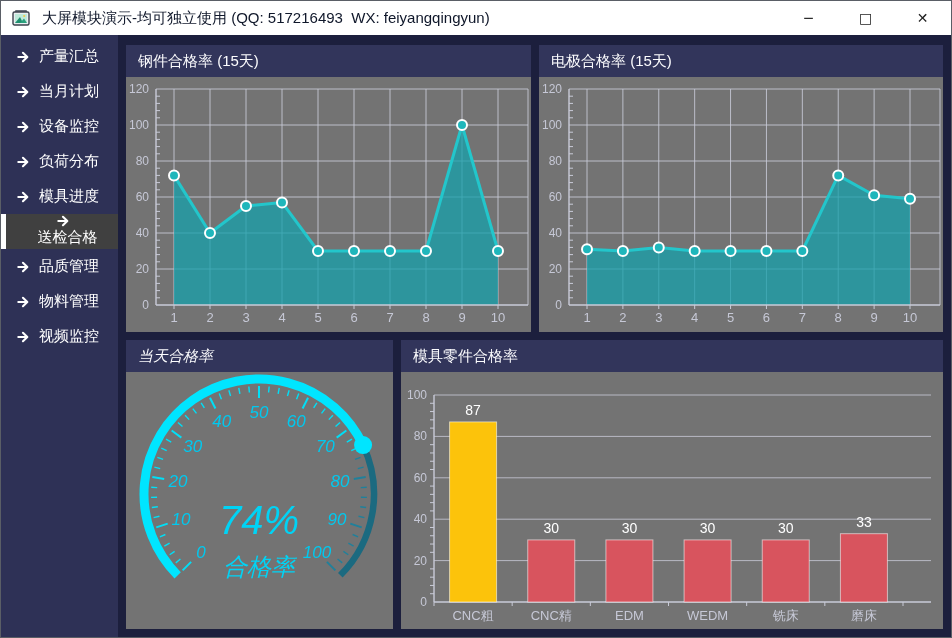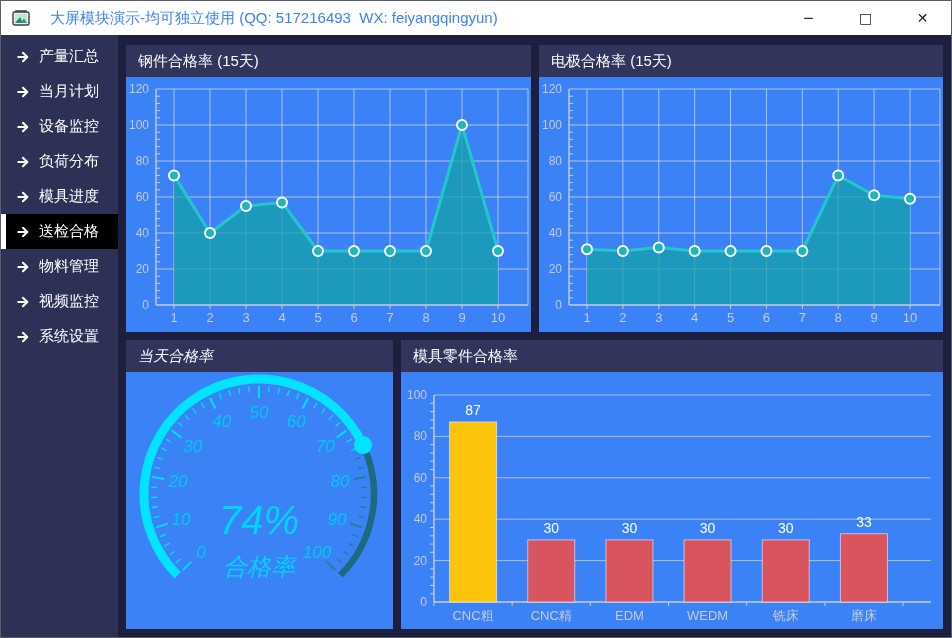--- a/index.html
+++ b/index.html
@@ -4,39 +4,39 @@
 <style>
   * { margin:0; padding:0; box-sizing:border-box; }
   html,body { width:952px; height:638px; background:#101224; }
   body { font-family:"Liberation Sans", sans-serif; }
   .window { width:952px; height:638px; display:flex; flex-direction:column;
             background:#1c1f3d; border:1px solid #5a5e66; }
   
   .titlebar { height:34px; flex:0 0 34px; background:#ffffff; display:flex;
               align-items:center; padding-left:11px; }
   .app-icon { width:18px; height:18px; flex:0 0 18px; }
-  .titlebar .title { font-size:15px; color:#3b82f6; margin-left:20px; white-space:pre; }
+  .titlebar .title { font-size:15px; color:#0f172a; margin-left:12px; white-space:pre; }
   .controls { margin-left:auto; display:flex; height:34px; }
   .ctrl { width:57px; height:34px; border:none; background:transparent; font-size:14px;
           color:#222; display:flex; align-items:center; justify-content:center; cursor:pointer;
           font-family:"DejaVu Sans", sans-serif; }
   
   .main { flex:1; display:flex; overflow:hidden; background:#1c1f3d; }
   .sidebar { width:117px; flex:0 0 117px; background:#2e3156; padding-top:4px; }
   .side-item { height:35px; display:flex; align-items:center; padding-left:16px;
                color:#ffffff; font-size:15px; cursor:pointer; position:relative; }
-  .side-item.active { background:#000000; }
+  .side-item.active { background:#404040;flex-direction:column; }
   .side-item.active::before { content:''; position:absolute; left:0; top:0; bottom:0;
                width:5px; background:#ffffff; }
   .side-item .arrow { width:14px; height:14px; margin-right:8px; flex:0 0 14px; }
   .content { flex:1; padding:10px 8px 8px 8px; display:flex; flex-direction:column; gap:8px; }
   .row { display:flex; gap:8px; }
   .row1 { flex:0 0 287px; height:287px; }
   .row2 { flex:1; }
-  .panel { display:flex; flex-direction:column; background:#3b82f6; min-width:0; }
+  .panel { display:flex; flex-direction:column; background:#737373; min-width:0; }
   .panel-h { flex:0 0 32px; height:32px; background:#32355b; color:#fcfcfe; font-size:15px;
              display:flex; align-items:center; padding-left:12px; }
   .panel-b { flex:1; position:relative; overflow:hidden; }
   .panel-b svg { position:absolute; left:0; top:0; }
   #p-steel { width:405px; flex:0 0 405px; }
   #p-electrode { flex:1; }
   #p-today { width:267px; flex:0 0 267px;font-style:italic; }
   #p-mold { flex:1; }
   svg text { font-family:"Liberation Sans", sans-serif; }
 </style>
@@ -97,33 +97,33 @@
         <div class="side-item active">
           <svg class="arrow" viewBox="0 0 16 16">
             <path d="M1.5 8 H11 M6.8 3.2 L11.8 8 L6.8 12.8" stroke="#ffffff" stroke-width="2.4" fill="none" stroke-linecap="round" stroke-linejoin="round"></path>
           </svg>
           <span>送检合格</span>
         </div>
         <div class="side-item">
           <svg class="arrow" viewBox="0 0 16 16">
             <path d="M1.5 8 H11 M6.8 3.2 L11.8 8 L6.8 12.8" stroke="#ffffff" stroke-width="2.4" fill="none" stroke-linecap="round" stroke-linejoin="round"></path>
           </svg>
+          <span>品质管理</span>
+        </div>
+        <div class="side-item">
+          <svg class="arrow" viewBox="0 0 16 16">
+            <path d="M1.5 8 H11 M6.8 3.2 L11.8 8 L6.8 12.8" stroke="#ffffff" stroke-width="2.4" fill="none" stroke-linecap="round" stroke-linejoin="round"></path>
+          </svg>
           <span>物料管理</span>
         </div>
         <div class="side-item">
           <svg class="arrow" viewBox="0 0 16 16">
             <path d="M1.5 8 H11 M6.8 3.2 L11.8 8 L6.8 12.8" stroke="#ffffff" stroke-width="2.4" fill="none" stroke-linecap="round" stroke-linejoin="round"></path>
           </svg>
           <span>视频监控</span>
-        </div>
-        <div class="side-item">
-          <svg class="arrow" viewBox="0 0 16 16">
-            <path d="M1.5 8 H11 M6.8 3.2 L11.8 8 L6.8 12.8" stroke="#ffffff" stroke-width="2.4" fill="none" stroke-linecap="round" stroke-linejoin="round"></path>
-          </svg>
-          <span>系统设置</span>
         </div>
       </div>
 
     <div class="content">
       <div class="row row1">
         <div class="panel" id="p-steel">
           <div class="panel-h">钢件合格率 (15天)</div>
           <div class="panel-b" id="c-steel">
               <svg width="405" height="255" viewBox="0 0 405 255">
                 <line x1="30" y1="192" x2="402" y2="192" stroke="rgba(201,203,216,0.85)" stroke-width="1"></line>

